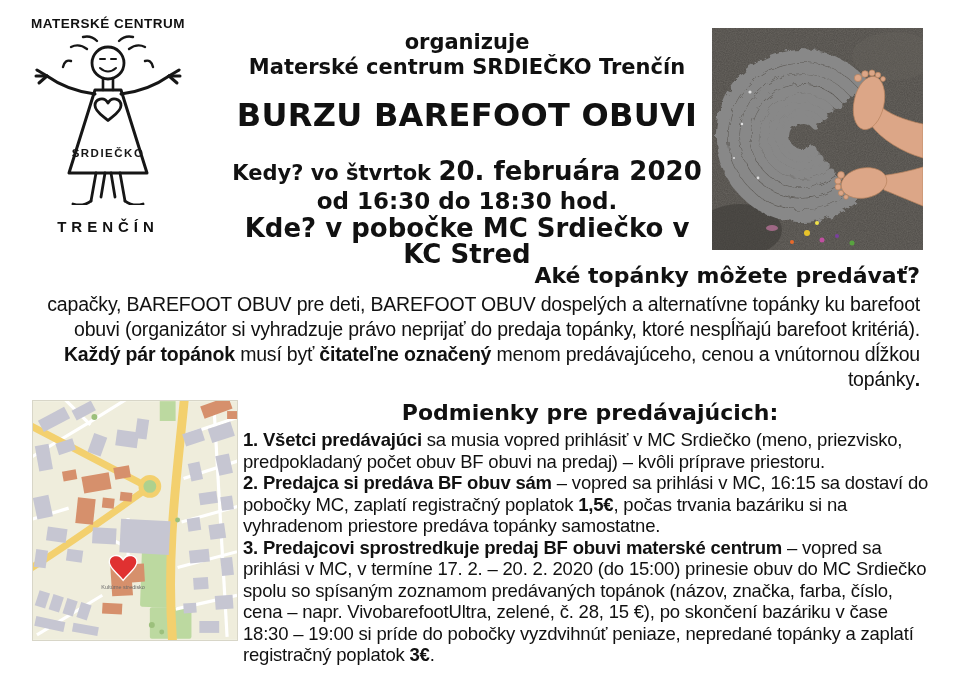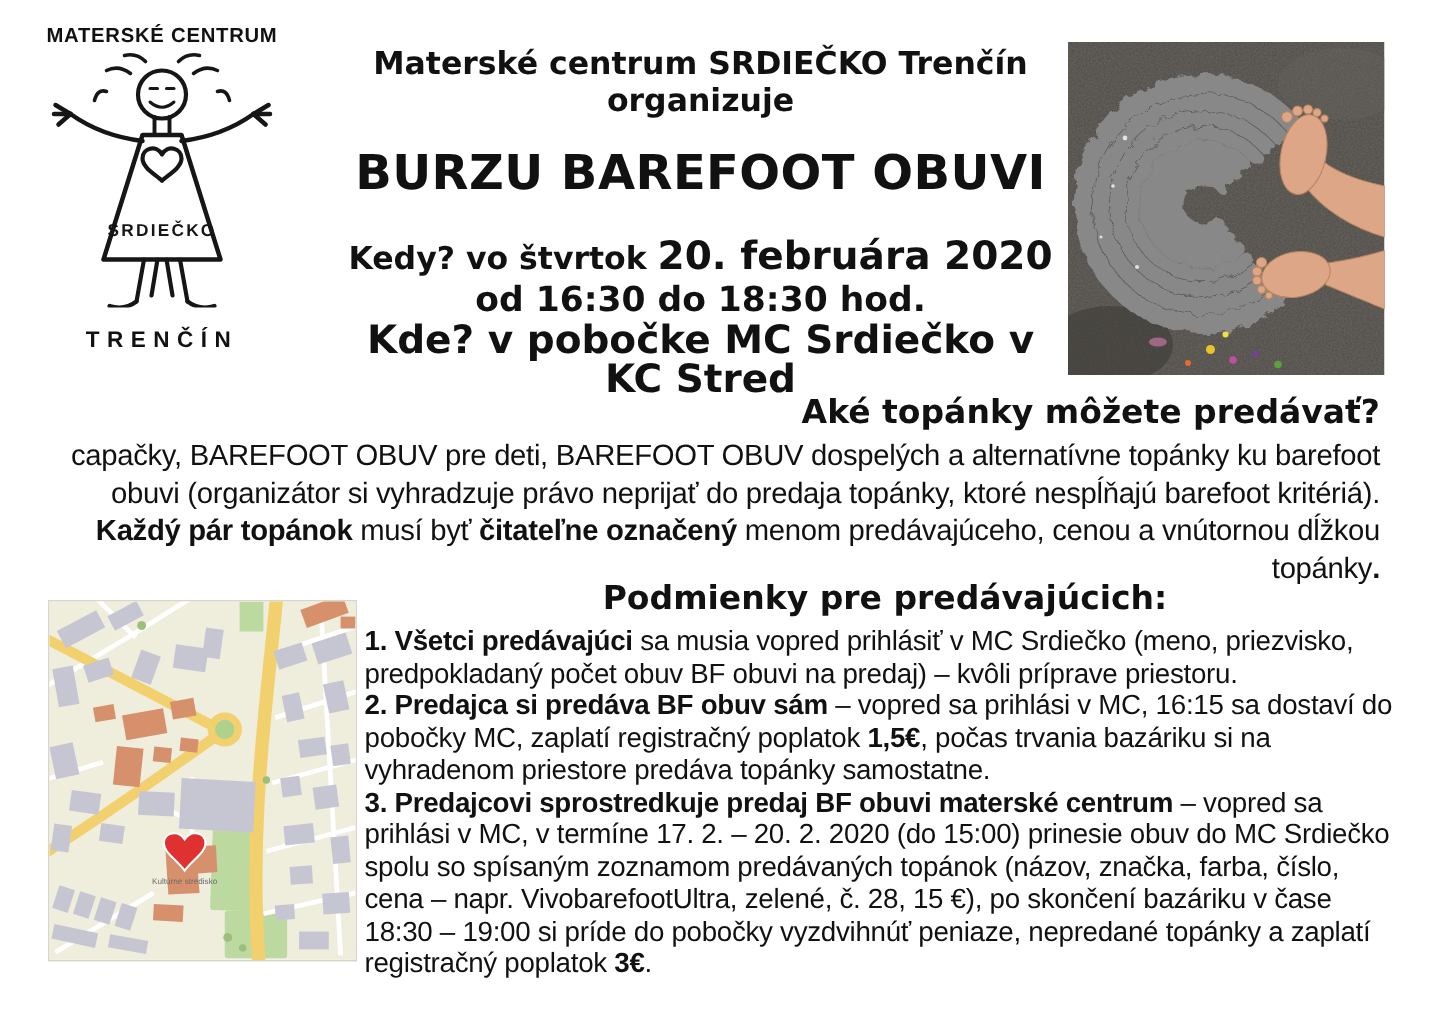--- a/index.html
+++ b/index.html
@@ -58,21 +58,21 @@
   .map{position:absolute;left:32px;top:400px;width:206px;height:241px;border:1px solid #d8d6c8;}
   .map svg{display:block;width:100%;height:100%;}
   .m-bgrect{fill:var(--map-bg);}
   .m-road{stroke:var(--map-road);}
   .m-g rect,.m-g path{fill:var(--map-building);}
   .m-o rect,.m-o path{fill:var(--map-building-orange);}
   .m-grn{fill:var(--map-green);}
   .m-label{font-family:"Liberation Sans",sans-serif;font-size:5.5px;fill:#6a6a6a;text-anchor:middle;}
 
   
-  .conditions{position:absolute;left:243px;top:386px;width:694px;}
+  .conditions{position:absolute;left:243px;top:399px;width:694px;}
   .cond-heading{font-size:22px;line-height:28px;text-align:center;margin-bottom:2px;}
   .cond-item{font-size:18.5px;line-height:21.5px;letter-spacing:-0.2px;margin:0;}
 </style>
 </head>
 <body>
 
 <div class="flyer">
 
   <div class="logo">
     <div class="logo-top">MATERSKÉ CENTRUM</div>
@@ -122,22 +122,22 @@
         <path d="M68 168 Q60 174 50 171"></path>
         <path d="M97 140 L102 168"></path>
           <path d="M88 140 L92 164"></path>
         <path d="M102 168 Q110 174 120 171"></path>
       </g>
     </svg>
     <div class="logo-bottom">TRENČÍN</div>
   </div>
 
   <div class="header-block">
+    <div class="org-line display">organizuje</div>
     <div class="org-line display">Materské centrum SRDIEČKO Trenčín</div>
-    <div class="org-line display">organizuje</div>
     <div class="event-title display">BURZU BAREFOOT OBUVI</div>
     <div class="when-block">
       <div class="when-line display"><span>Kedy? vo štvrtok </span><span class="when-date">20. februára 2020</span></div>
       <div class="time-line display">od 16:30 do 18:30 hod.</div>
       <div class="where-line display">Kde? v pobočke MC Srdiečko v KC Stred</div>
     </div>
   </div>
 
   <div class="photo">
     <svg viewBox="0 0 211 222">

